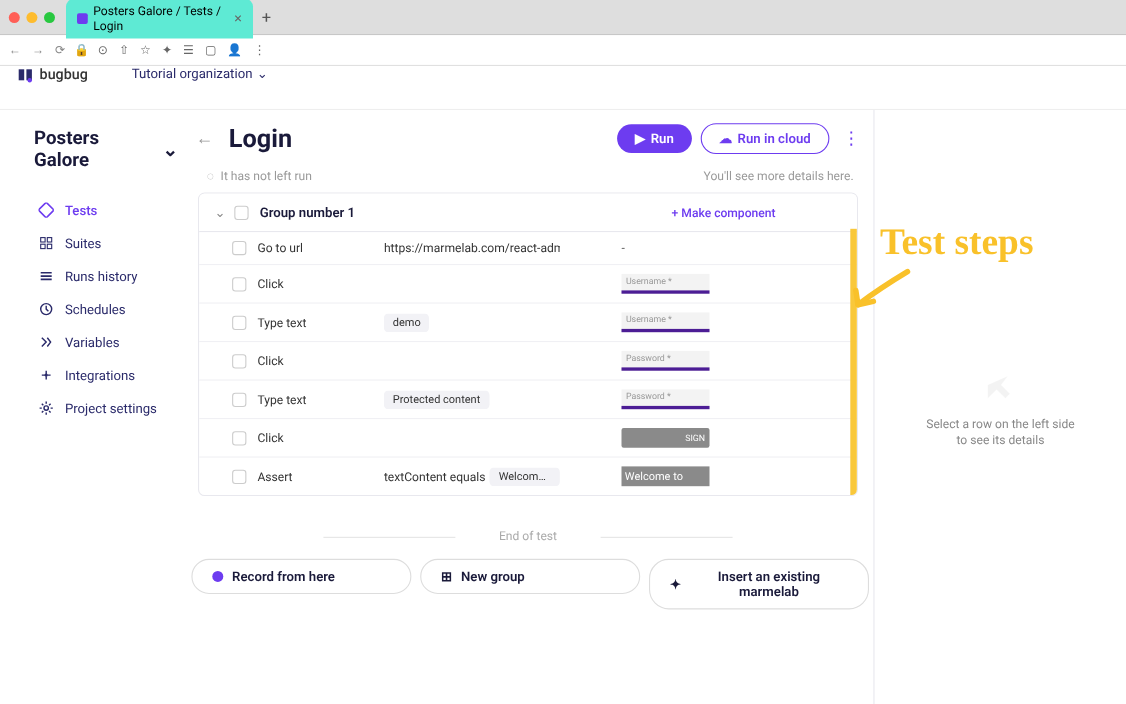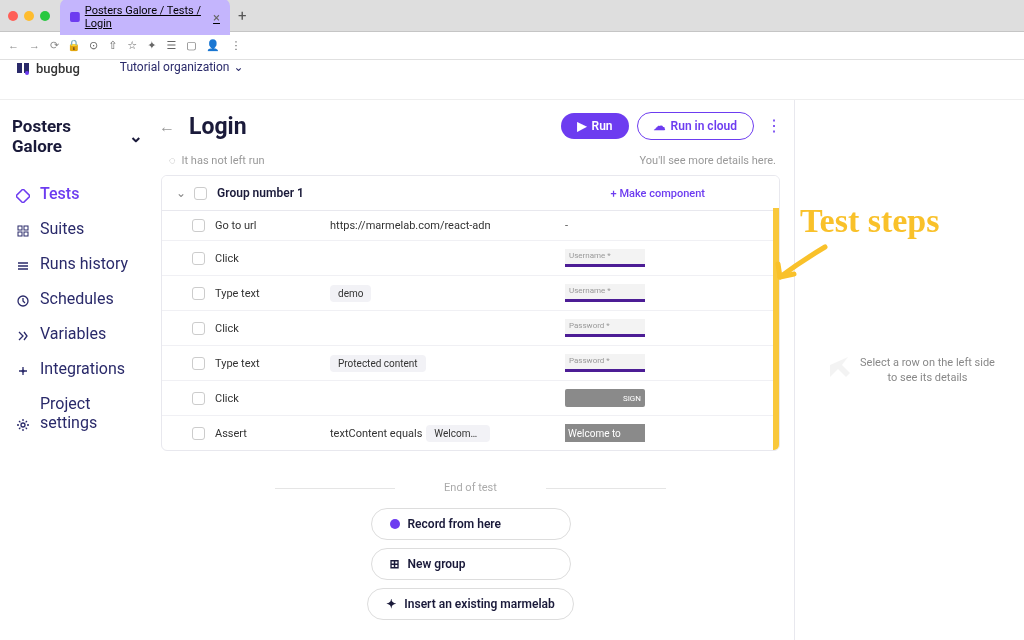--- a/index.html
+++ b/index.html
@@ -4,45 +4,45 @@
 <style>
   * { box-sizing: border-box; margin: 0; padding: 0; font-family: -apple-system, BlinkMacSystemFont, "Segoe UI", Roboto, sans-serif; }
   body { width: 1024px; height: 640px; overflow: hidden; background: #f5f5f5; }
 
   .browser-chrome { height: 32px; background: #dedede; display: flex; align-items: center; padding: 0 8px; border-bottom: 1px solid #c5c5c5; }
   .traffic-lights { display: flex; gap: 6px; padding-right: 10px; }
   .traffic-light { width: 10px; height: 10px; border-radius: 50%; }
   .tl-red { background: #ff5f57; }
   .tl-yellow { background: #febc2e; }
   .tl-green { background: #28c840; }
-  .tab { background: #c4b5fd; border-radius: 7px 7px 0 0; padding: 5px 10px; font-size: 11px; display: flex; align-items: center; gap: 5px; margin-top: 3px; max-width: 170px; text-decoration: underline; }
+  .tab { background: #5eead4; border-radius: 7px 7px 0 0; padding: 5px 10px; font-size: 11px; display: flex; align-items: center; gap: 5px; margin-top: 3px; max-width: 170px; }
   .tab-favicon { width: 12px; height: 12px; }
   .tab-close { color: #666; font-size: 13px; margin-left: 4px; }
   .new-tab { color: #555; font-size: 15px; padding: 0 8px; }
 
   .url-bar-row { height: 28px; background: #fff; display: flex; align-items: center; padding: 0 8px; gap: 8px; border-bottom: 1px solid #e0e0e0; font-size: 11px; color: #555; }
   .url-nav { display: flex; gap: 10px; color: #888; }
   .url-field { flex: 1; color: #333; }
   .url-actions { display: flex; gap: 10px; color: #666; }
 
   .app-header { height: 40px; background: #fff; display: flex; align-items: flex-start; padding: 0 16px; border-bottom: 1px solid #eee; }
   .logo { display: flex; align-items: center; gap: 4px; font-size: 13px; font-weight: 500; color: #333; }
   .logo-mark { width: 16px; height: 16px; }
   .org-selector { margin-left: 40px; font-size: 12px; color: #2a2a6a; display: flex; align-items: center; gap: 4px; cursor: pointer; }
   .header-right { margin-left: auto; display: flex; align-items: center; gap: 12px; font-size: 11px; }
   .upgrade { color: #6d3cf0; }
   .header-icon { width: 18px; height: 18px; color: #2a2a6a; display:flex; align-items:center; justify-content:center; border:1px solid #ccc; border-radius:50%; font-size:11px; }
   .header-user { width: 18px; height: 18px; color: #2a2a6a; }
 
-  .app-body { display: flex; height: calc(640px - 32px - 28px - 40px); background: #fff; }
+  .app-body { display: flex; height: calc(640px - 32px - 28px - 40px); background: #fff; padding-left: 19px; }
 
   .sidebar { width: 155px; padding: 16px 12px; }
   .project-name { font-size: 17px; font-weight: 700; color: #1a1a3a; display: flex; align-items: center; gap: 6px; margin-bottom: 20px; }
   .side-nav { list-style: none; }
-  .side-item { display: flex; align-items: flex-end; gap: 10px; padding: 8px 4px; font-size: 16px; color: #2a2a6a; cursor: pointer; }
+  .side-item { display: flex; align-items: flex-end; gap: 10px; padding: 8px 4px; font-size: 12px; color: #2a2a6a; cursor: pointer; }
   .side-item.active { color: #6d3cf0; font-weight: 500; }
   .side-icon { width: 14px; height: 14px; flex-shrink: 0; }
 
   .main-col { flex: 1; display: flex; flex-direction: column; padding: 12px 8px 0 0; min-width: 0; }
   .main-header { display: flex; align-items: center; gap: 14px; margin-bottom: 12px; padding-left: 4px; }
   .back-arrow { color: #999; }
   .page-title { font-size: 23px; font-weight: 700; color: #1a1a3a; }
   .header-buttons { margin-left: auto; display: flex; gap: 8px; align-items: center; }
   .btn { border-radius: 16px; font-size: 12px; font-weight: 600; padding: 6px 16px; display: flex; align-items: center; gap: 5px; cursor: pointer; border: none; }
   .btn-primary { background: #6d3cf0; color: #fff; }
@@ -72,25 +72,25 @@
   .preview-btn { height: 18px; background: #8a8a8a; color: #fff; font-size: 8px; display:flex; align-items:center; justify-content:flex-end; padding-right:4px; border-radius:2px; }
   .preview-wel { height: 18px; background: #8a8a8a; color: #fff; font-size: 10px; display:flex; align-items:center; padding-left:3px; }
 
   .highlight-bar { position:absolute; right:0; top:32px; bottom:0; width:6px; background:#f9c83b; }
 
   .end-of-test { text-align:center; font-size: 11px; color: #aaa; margin: 30px 0 14px; position:relative; }
   .end-of-test:before, .end-of-test:after { content:""; position:absolute; top:50%; width:120px; height:1px; background:#e5e5e5; }
   .end-of-test:before { left: 120px; }
   .end-of-test:after { right: 120px; }
 
-  .action-buttons { display:flex; flex-direction:column; gap:8px; align-items:center; }
+  .action-buttons { display:flex; flex-direction:row; gap:8px; align-items:flex-start; }
   .action-btn { border:1px solid #ddd; border-radius:18px; background:#fff; font-size:12px; font-weight:600; color:#1a1a3a; padding:8px 18px; display:flex; align-items:center; gap:8px; cursor:pointer; min-width: 200px; justify-content:flex-start; }
   .rec-dot { width:10px; height:10px; background:#6d3cf0; border-radius:50%; }
 
-  .details-panel { width: 230px; border-left: 1px solid #e8e8ee; display:flex; flex-direction:row; align-items:center; justify-content:center; padding: 20px; position:relative; }
+  .details-panel { width: 230px; border-left: 1px solid #e8e8ee; display:flex; flex-direction:column; align-items:center; justify-content:center; padding: 20px; position:relative; }
   .details-icon { width: 36px; height: 36px; opacity: 0.22; margin-bottom:10px; }
   .details-text { font-size: 11px; color: #888; text-align:center; line-height:1.4; }
 
   .annotation { position:absolute; top: 202px; left: 800px; pointer-events:none; z-index: 50; }
   .ann-text { font-family: "Comic Sans MS", cursive; font-size: 34px; font-weight:700; color: #f9c12a; white-space:nowrap; }
   .ann-arrow { position:absolute; top: 40px; left: -30px; }
 </style>
 </head>
 <body>
 

